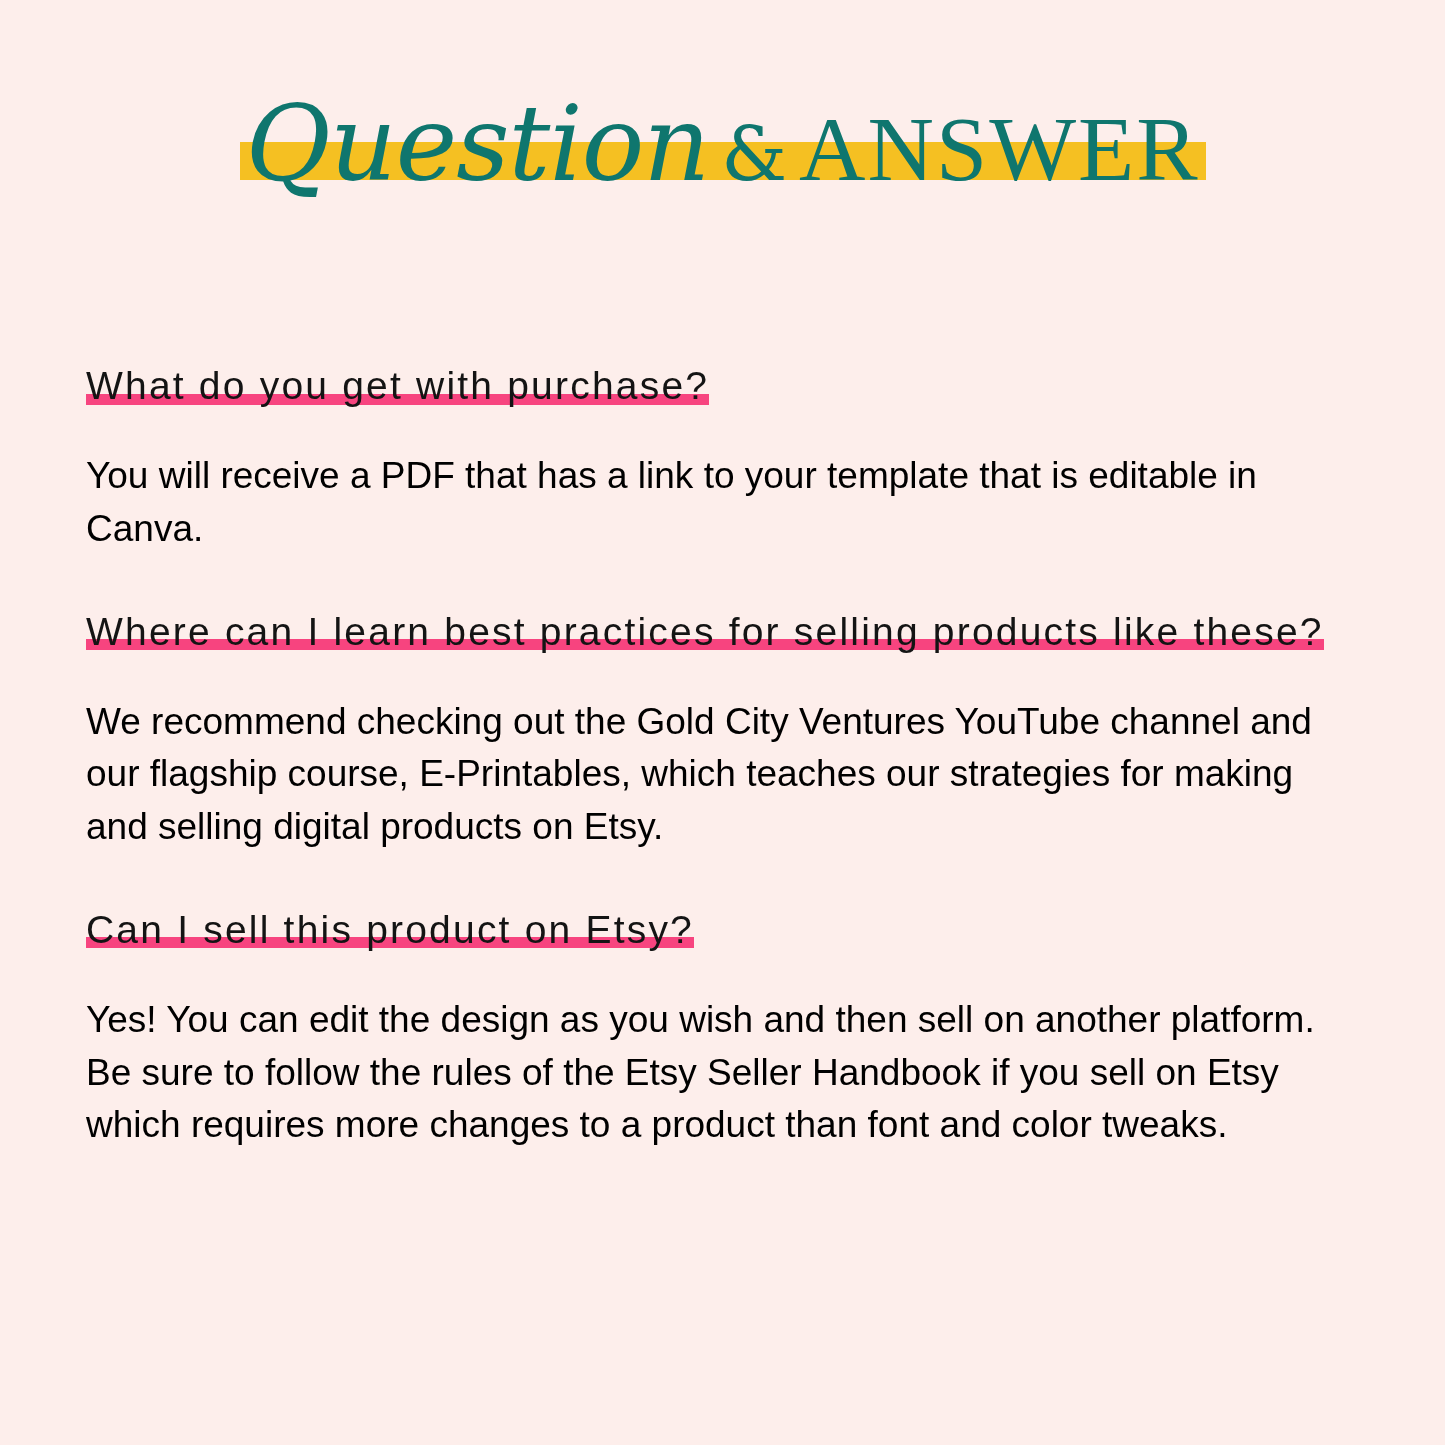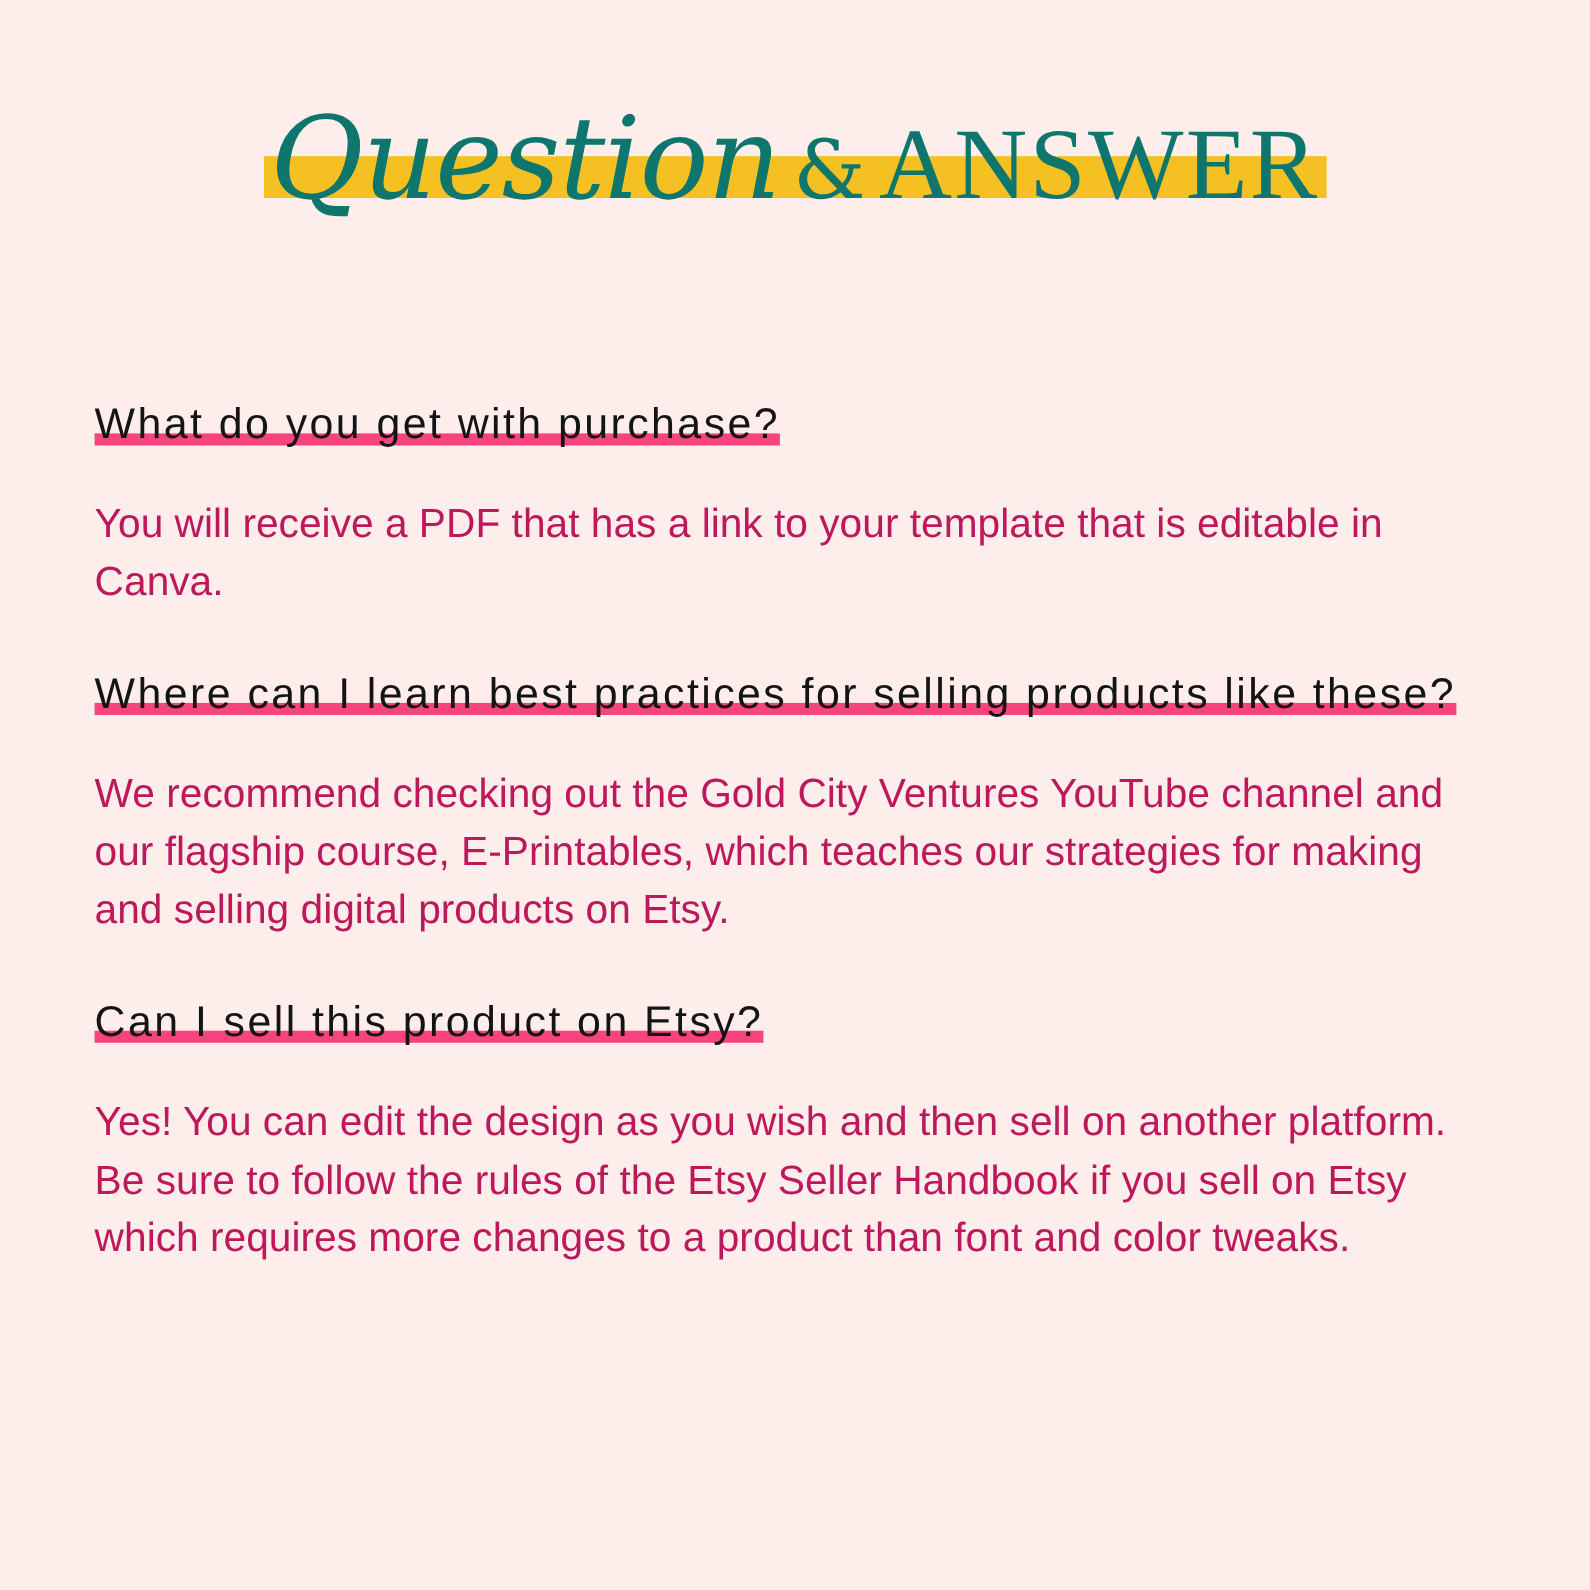--- a/index.html
+++ b/index.html
@@ -107,21 +107,21 @@
     padding-bottom: 2px;
   }
   .question-wrap {
     margin-bottom: 34px;
   }
 
   .answer {
     font-family: "Liberation Sans", sans-serif;
     font-size: 37px;
     font-weight: 400;
-    color: #be185d;
+    color: #000000;
     line-height: 1.42;
     max-width: 1258px;
     margin: 0;
   }
 </style>
 </head>
 <body>
 
 <div class="page">
 

